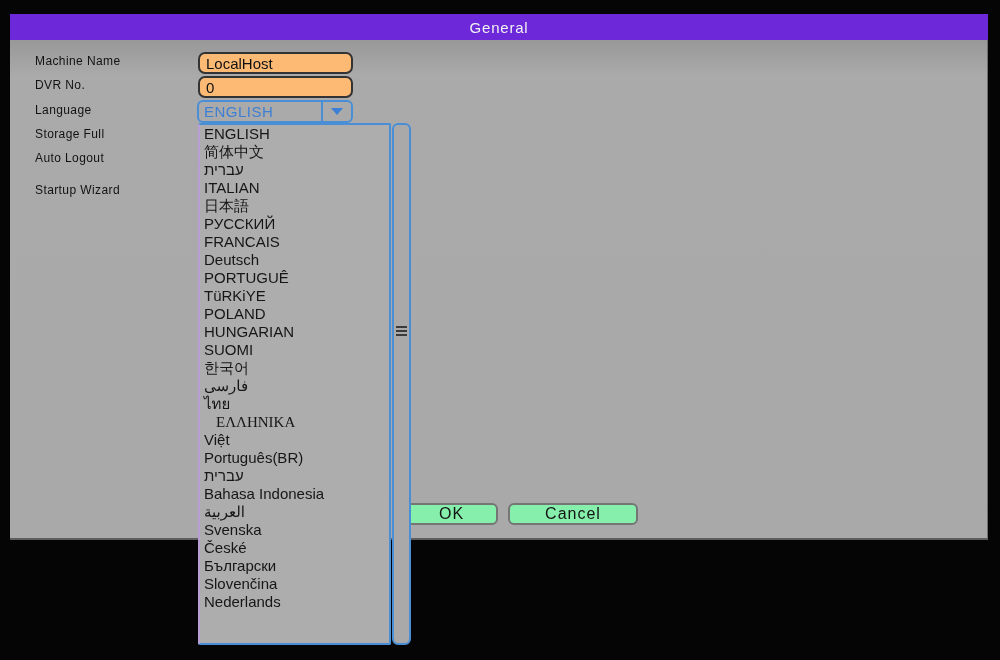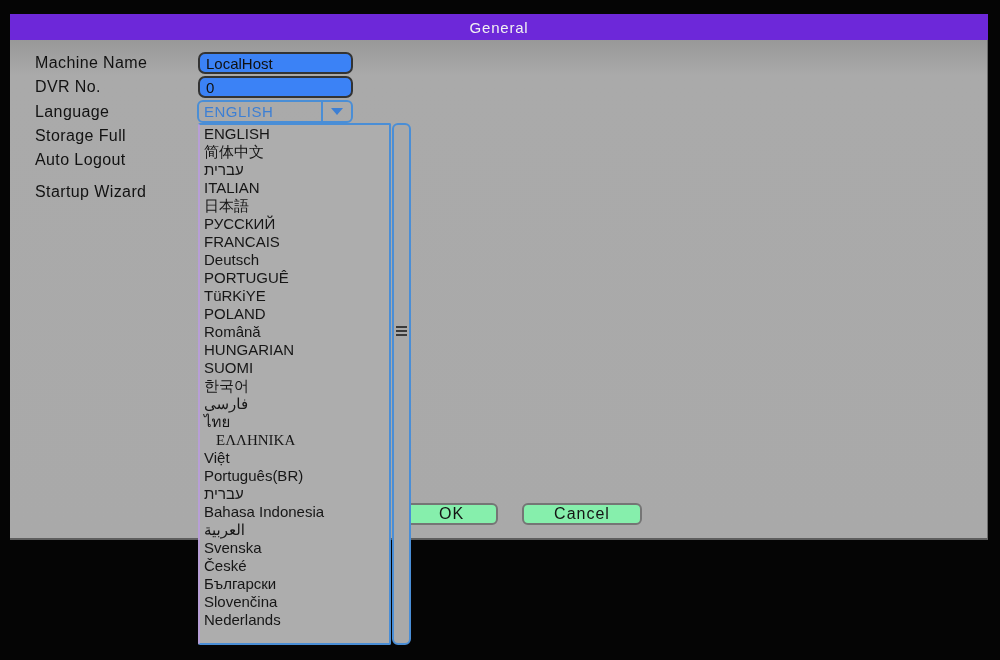--- a/index.html
+++ b/index.html
@@ -15,27 +15,27 @@
   }
   .panel-body {
     position: absolute; left: 10px; top: 40px; width: 978px; height: 500px;
     background: linear-gradient(#989898, #aaaaaa 36px, #a9a9a9);
     border-right: 1px solid #6e6e6e; border-bottom: 2px solid #5e5e5e;
   }
 
   
   .form-label {
     position: absolute; left: 35px; height: 19px;
-    font-size: 16px; color: #121212; letter-spacing: 0.4px; white-space: nowrap;
+    font-size: 12px; color: #121212; letter-spacing: 0.4px; white-space: nowrap;
   }
 
   
   .text-input {
     position: absolute; left: 198px; width: 155px; height: 22px;
-    background: #3b82f6; border: 2px solid #333333; border-radius: 7px;
+    background: #fdba74; border: 2px solid #333333; border-radius: 7px;
     font-family: "Liberation Sans", sans-serif; font-size: 15px; color: #101010;
     padding: 0 6px; outline: none;
   }
 
   
   .combo {
     position: absolute; left: 197px; top: 100px; width: 156px; height: 23px;
     border: 2px solid #4a8ed6; border-radius: 6px;
     display: flex; align-items: center; cursor: default;
   }
@@ -79,21 +79,21 @@
 
   
   .btn {
     position: absolute; top: 503px; height: 22px;
     background: #86efac; border: 2px solid #757575; border-radius: 6px;
     font-family: "Liberation Sans", sans-serif; font-size: 16px; color: #141414;
     display: flex; align-items: center; justify-content: center;
     letter-spacing: 1px; cursor: default;
   }
   .btn-ok { left: 405px; width: 93px; z-index: 1; }
-  .btn-cancel { left: 522px; width: 120px; }
+  .btn-cancel { left: 508px; width: 130px; }
 </style>
 </head>
 <body>
 
 <div class="titlebar">
   <span>General</span>
 </div>
 
 <div class="panel-body"></div>
 
@@ -122,21 +122,20 @@
     <div class="dd-item">简体中文</div>
     <div class="dd-item">עברית</div>
     <div class="dd-item">ITALIAN</div>
     <div class="dd-item">日本語</div>
     <div class="dd-item">РУССКИЙ</div>
     <div class="dd-item">FRANCAIS</div>
     <div class="dd-item">Deutsch</div>
     <div class="dd-item">PORTUGUÊ</div>
     <div class="dd-item">TüRKiYE</div>
     <div class="dd-item">POLAND</div>
-    <div class="dd-item">Română</div>
     <div class="dd-item">HUNGARIAN</div>
     <div class="dd-item">SUOMI</div>
     <div class="dd-item">한국어</div>
     <div class="dd-item">فارسی</div>
     <div class="dd-item">ไทย</div>
     <div class="dd-item serif">ΕΛΛΗΝΙΚΑ</div>
     <div class="dd-item">Việt</div>
     <div class="dd-item">Português(BR)</div>
     <div class="dd-item">עברית</div>
     <div class="dd-item">Bahasa Indonesia</div>

